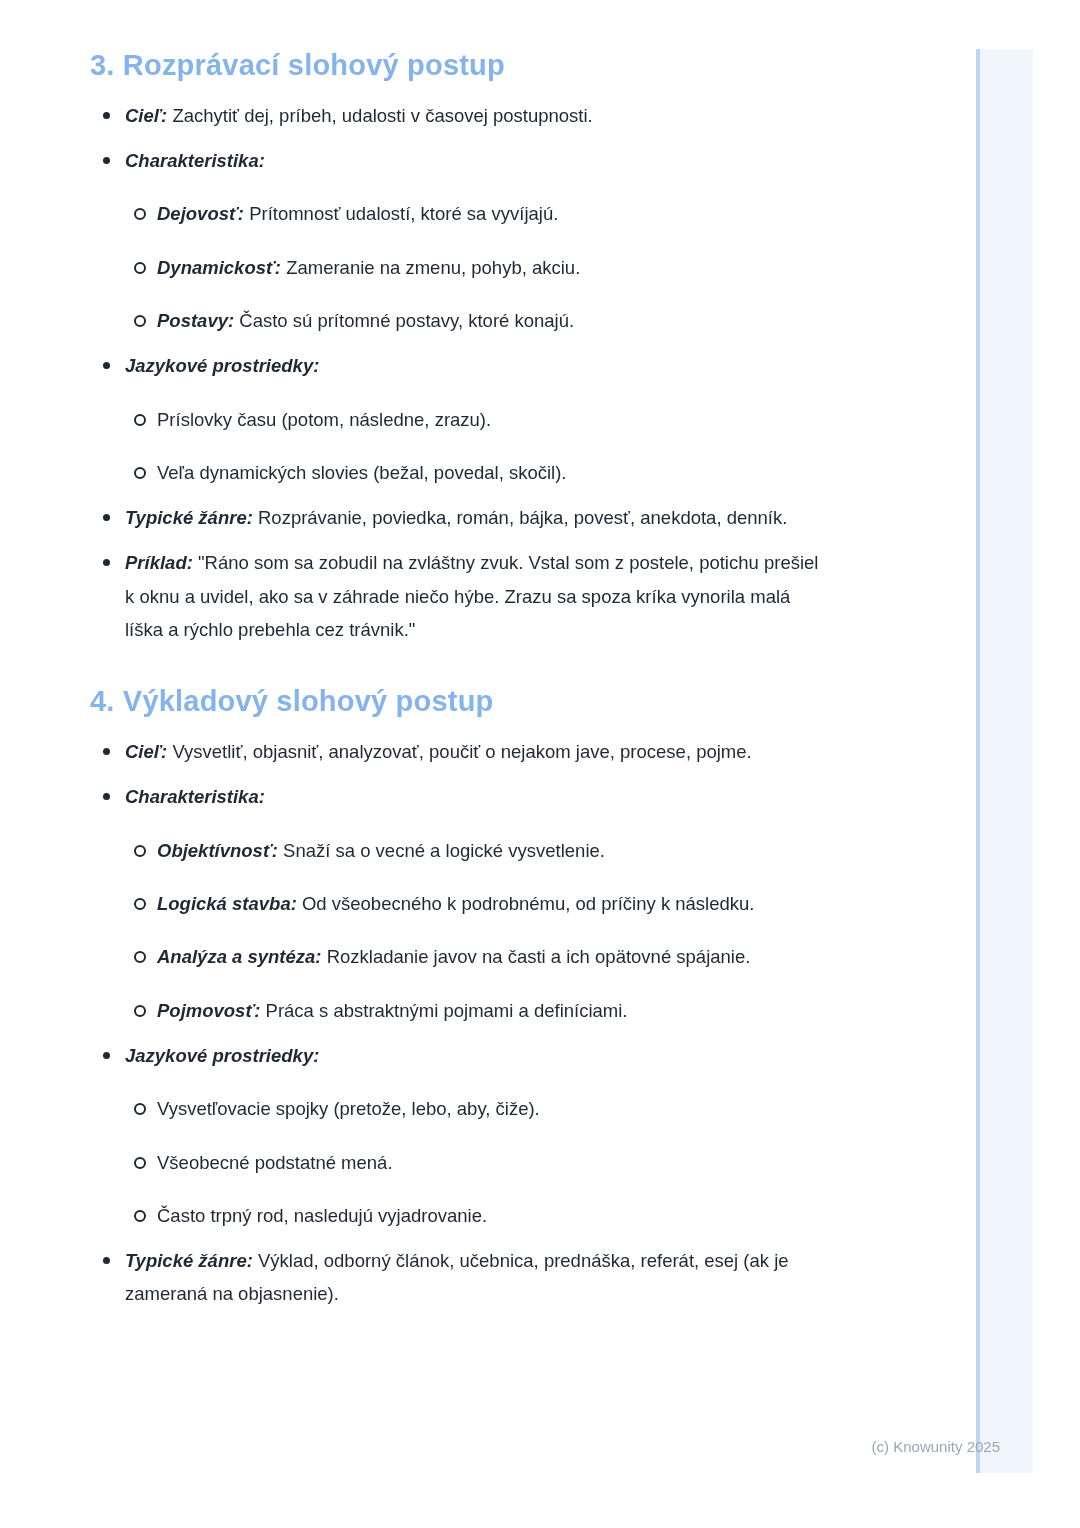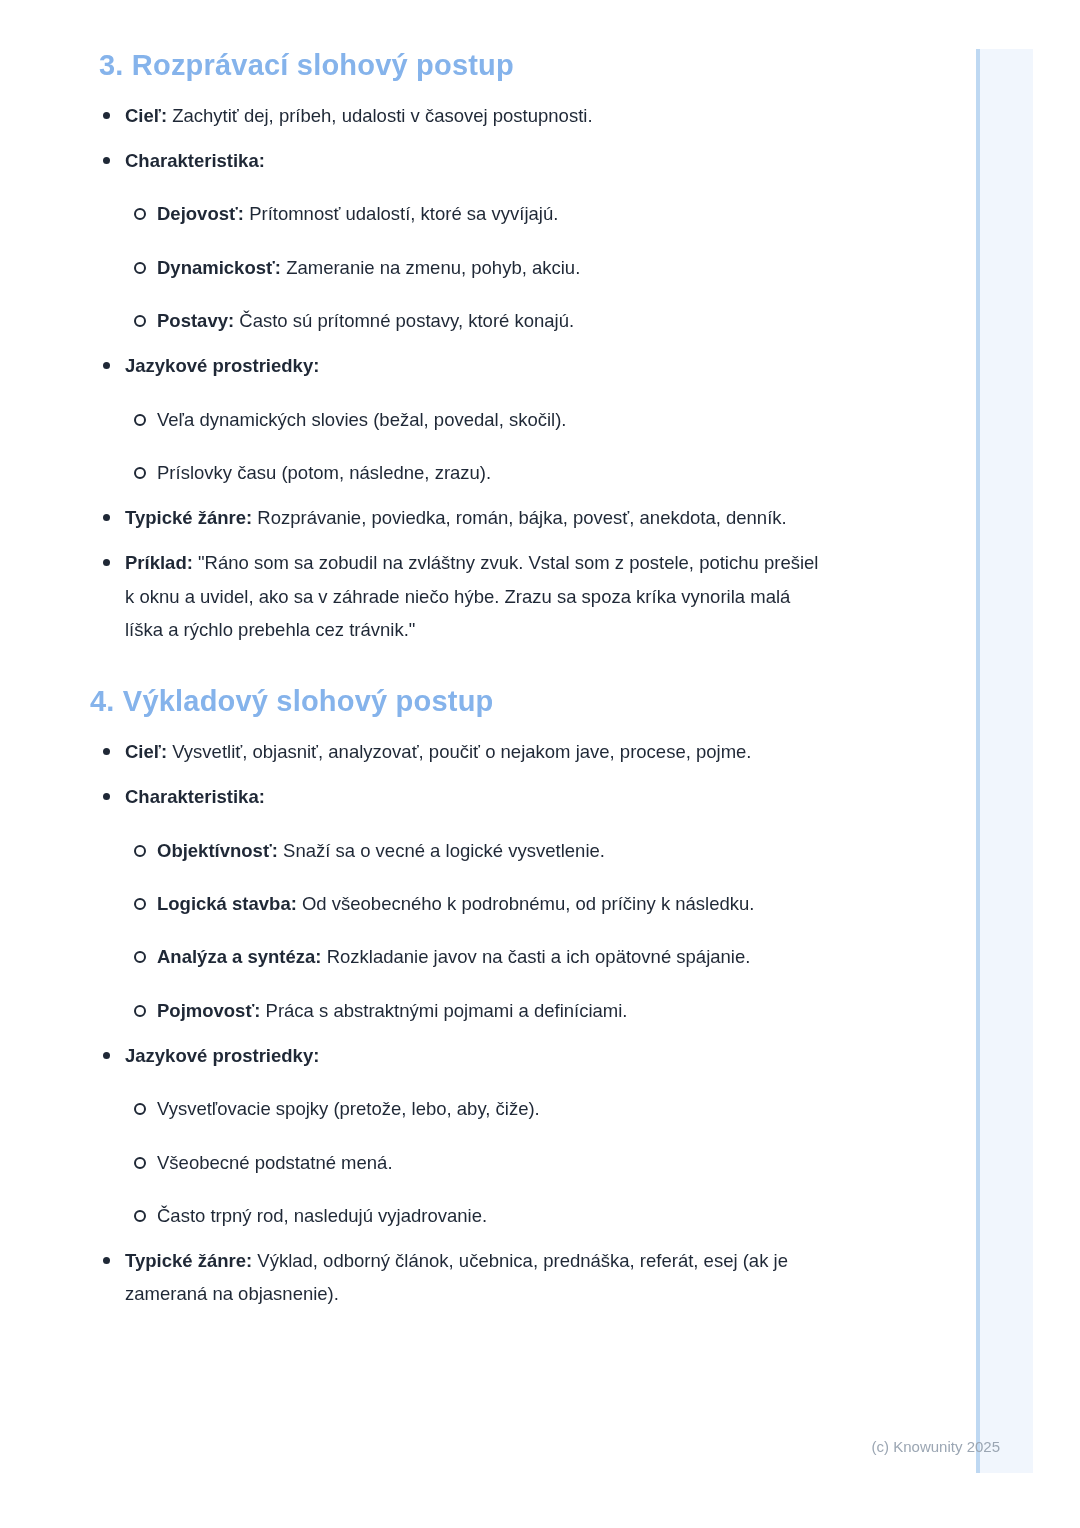--- a/index.html
+++ b/index.html
@@ -31,21 +31,21 @@
     color: var(--body, #1f2836);
   }
   .section-heading {
     color: var(--heading, #85b3eb);
     font-size: 29px;
     line-height: 1.2;
     font-weight: bold;
     letter-spacing: 0.2px;
     margin: 38px 0 16px 0;
   }
-  .content .section-heading:first-child { margin-top: 8px; margin-left: 9px; }
+  .content .section-heading:first-child { margin-top: 8px; }
   ul { list-style: none; }
   .item-l1 {
     position: relative;
     padding-left: 35px;
     margin-top: 12px;
   }
   .item-l1::before {
     content: "";
     position: absolute;
     left: 13px; top: 13px;
@@ -61,21 +61,21 @@
   }
   .item-l2::before {
     content: "";
     position: absolute;
     left: 9px; top: 11px;
     width: 8px; height: 8px;
     border-radius: 50%;
     border: 2px solid var(--body, #1f2836);
     background: transparent;
   }
-  .label { font-weight: bold; }
+  .label { font-weight: bold; font-style: italic; }
   .footer {
     position: absolute;
     top: 1438px;
     right: 80px;
     font-size: 15px;
     color: var(--footer, #9ba6b3);
     z-index: 2;
   }
 </style>
 </head>
@@ -86,22 +86,22 @@
   <main class="content" id="content">
       <h2 class="section-heading">3. Rozprávací slohový postup</h2>
       <ul class="list-l1">
         <li class="item-l1"><span class="label">Cieľ:</span> <span>Zachytiť dej, príbeh, udalosti v časovej postupnosti.</span></li>
         <li class="item-l1"><span class="label">Charakteristika:</span><ul class="list-l2">
             <li class="item-l2"><span class="label">Dejovosť:</span> <span>Prítomnosť udalostí, ktoré sa vyvíjajú.</span></li>
             <li class="item-l2"><span class="label">Dynamickosť:</span> <span>Zameranie na zmenu, pohyb, akciu.</span></li>
             <li class="item-l2"><span class="label">Postavy:</span> <span>Často sú prítomné postavy, ktoré konajú.</span></li>
           </ul></li>
         <li class="item-l1"><span class="label">Jazykové prostriedky:</span><ul class="list-l2">
+            <li class="item-l2"><span>Príslovky času (potom, následne, zrazu).</span></li>
             <li class="item-l2"><span>Veľa dynamických slovies (bežal, povedal, skočil).</span></li>
-            <li class="item-l2"><span>Príslovky času (potom, následne, zrazu).</span></li>
           </ul></li>
         <li class="item-l1"><span class="label">Typické žánre:</span> <span>Rozprávanie, poviedka, román, bájka, povesť, anekdota, denník.</span></li>
         <li class="item-l1"><span class="label">Príklad:</span> <span>"Ráno som sa zobudil na zvláštny zvuk. Vstal som z postele, potichu prešiel k oknu a uvidel, ako sa v záhrade niečo hýbe. Zrazu sa spoza kríka vynorila malá líška a rýchlo prebehla cez trávnik."</span></li>
       </ul>
       <h2 class="section-heading">4. Výkladový slohový postup</h2>
       <ul class="list-l1">
         <li class="item-l1"><span class="label">Cieľ:</span> <span>Vysvetliť, objasniť, analyzovať, poučiť o nejakom jave, procese, pojme.</span></li>
         <li class="item-l1"><span class="label">Charakteristika:</span><ul class="list-l2">
             <li class="item-l2"><span class="label">Objektívnosť:</span> <span>Snaží sa o vecné a logické vysvetlenie.</span></li>
             <li class="item-l2"><span class="label">Logická stavba:</span> <span>Od všeobecného k podrobnému, od príčiny k následku.</span></li>

